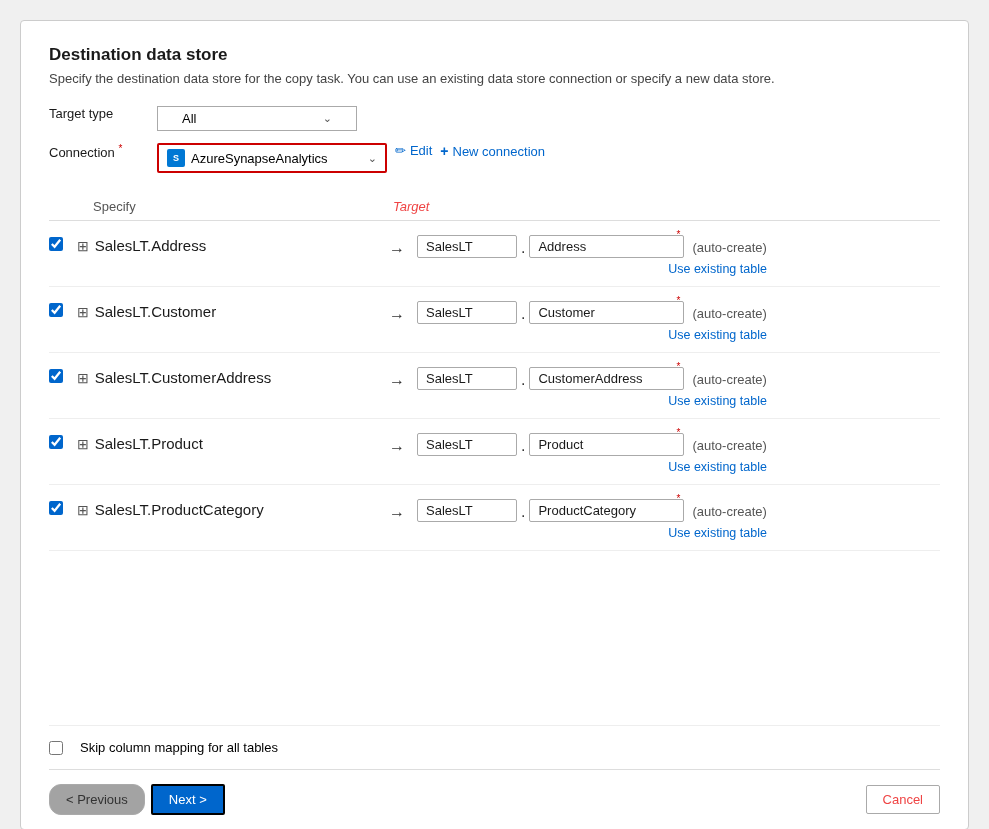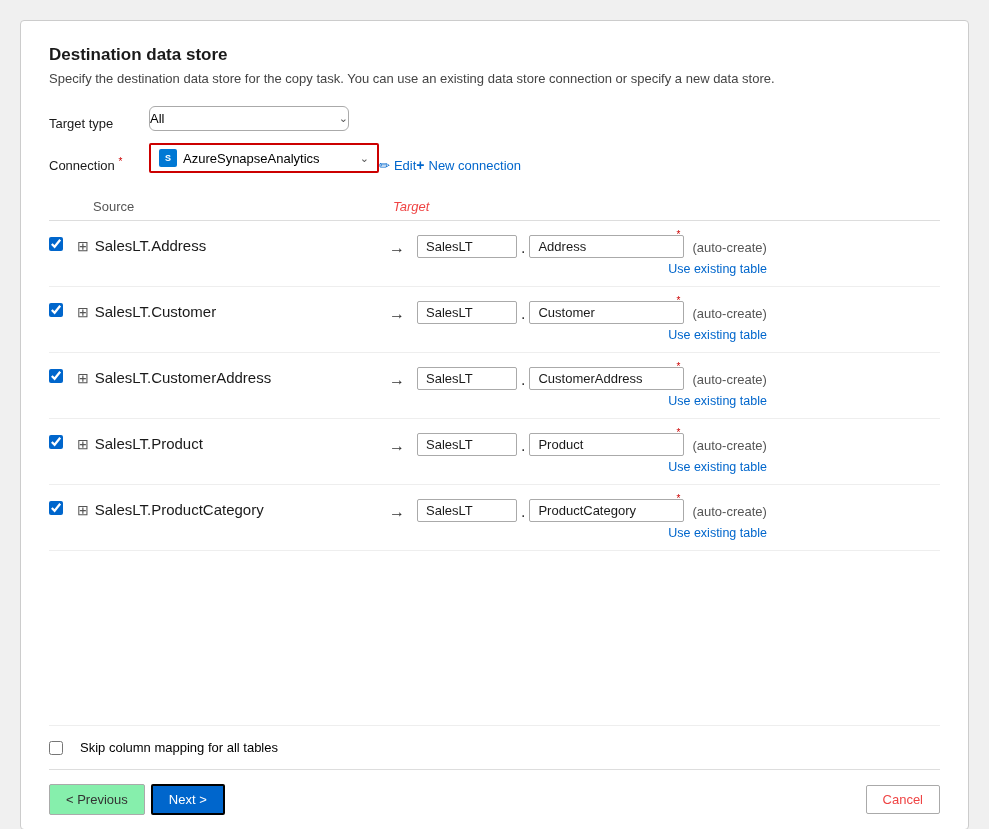--- a/index.html
+++ b/index.html
@@ -29,38 +29,38 @@
       color: #1a1a1a;
       margin-bottom: 6px;
     }
     .subtitle {
       font-size: 13px;
       color: #444;
       margin-bottom: 20px;
     }
     .field-row {
       display: flex;
-      align-items: flex-end;
+      align-items: flex-start;
       margin-bottom: 12px;
-      gap: 0;
+      gap: 8px;
     }
     .field-label {
       width: 100px;
       font-size: 13px;
       color: #1a1a1a;
       flex-shrink: 0;
     }
     .field-label sup {
       color: #c00;
       font-size: 10px;
     }
     .select-box {
       border: 1px solid #aaa;
-      border-radius: 6px;
-      padding: 4px 0;
+      border-radius: 0;
+      padding: 4px 24px;
       font-size: 13px;
       background: #fff;
       display: flex;
       align-items: center;
       gap: 6px;
       cursor: pointer;
       min-width: 200px;
     }
     .select-box .chevron {
       margin-left: auto;
@@ -230,25 +230,25 @@
       border-top: 1px solid #ddd;
       padding: 14px 0;
       margin-top: auto;
     }
     .footer-left {
       display: flex;
       gap: 6px;
     }
     .btn-prev {
       border: 1px solid #aaa;
-      background: #86efac;
+      background: #a3a3a3;
       padding: 6px 16px;
       font-size: 13px;
       cursor: pointer;
-      border-radius: 2px;
+      border-radius: 12px;
       color: #333;
       display: flex;
       align-items: center;
       gap: 4px;
     }
     .btn-next {
       border: 2px solid #000000;
       background: #0066cc;
       color: #fff;
       padding: 6px 16px;
@@ -316,21 +316,21 @@
       <span>✏</span>
       <span>Edit</span>
     </button>
     <button class="link-btn">
       <span class="plus-icon">+</span>
       <span>New connection</span>
     </button>
   </div>
 
   <div class="table-header">
-    <div class="th-source">Source</div>
+    <div class="th-source">Specify</div>
     <div class="th-target">Target</div>
   </div>
 
   <div class="table-body">
 
     <div class="table-row">
       <div class="row-checkbox">
         <input type="checkbox" checked="" style="">
       </div>
       <div class="row-source">

